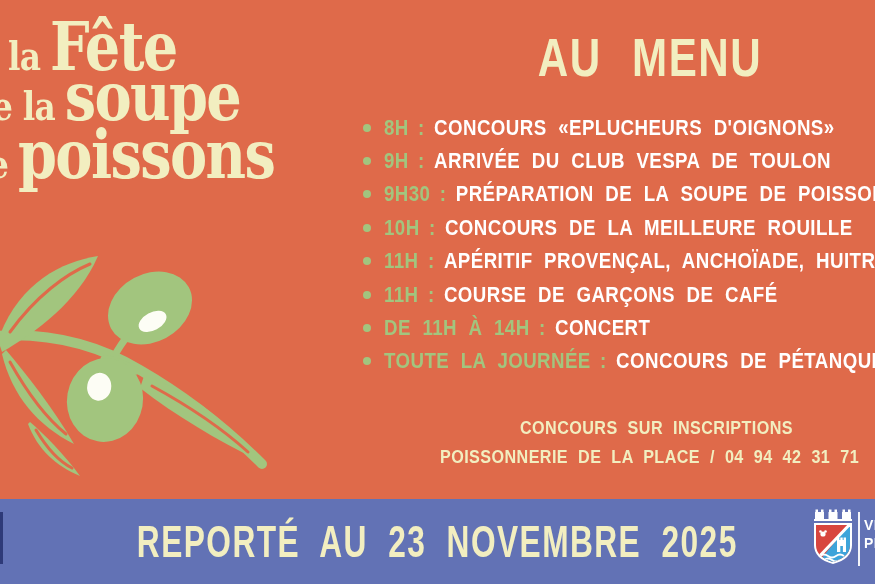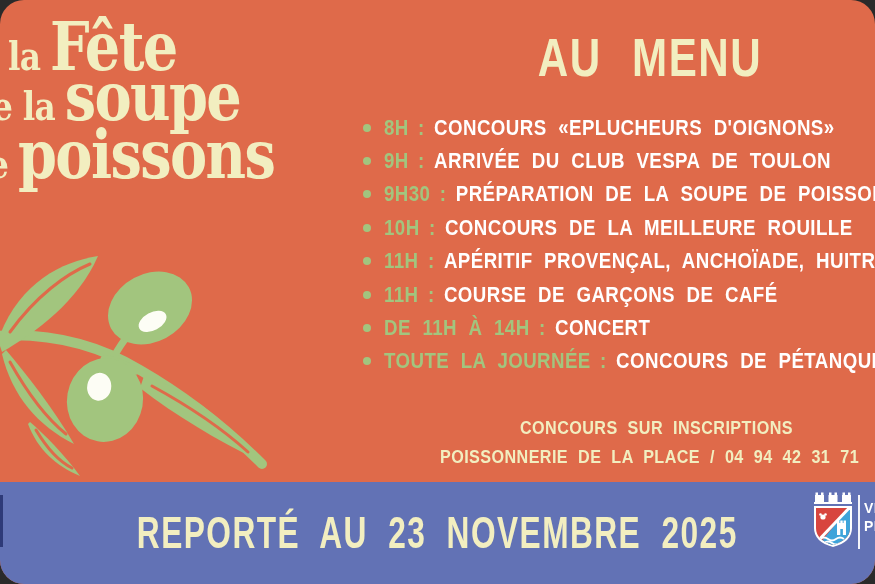--- a/index.html
+++ b/index.html
@@ -1,20 +1,19 @@
 <!DOCTYPE html>
 <html><head>
 <meta charset="utf-8">
 <style>
   html,body { margin:0; padding:0; background:#2a2a2a; }
   .poster {
     position:relative; width:875px; height:584px; overflow:hidden;
     background:#df6a4a;
     font-family:"Liberation Sans", sans-serif;
-    border-radius:24px;
   }
 
   
   .title-line {
     position:absolute; display:flex; align-items:baseline;
     color:#f2eec0; font-family:"DejaVu Serif", serif; font-weight:bold;
     white-space:nowrap; line-height:1;
     transform:scaleX(0.82); transform-origin:0 0;
   }
   .title-line .small { font-size:40px; margin-right:12px; letter-spacing:-1px; }
@@ -53,21 +52,21 @@
   .reg {
     position:absolute; color:#f2eec0; font-size:19px; font-weight:bold;
     letter-spacing:0.5px; word-spacing:6px; white-space:nowrap;
     transform:scaleX(0.85); transform-origin:0 50%;
   }
   .reg1 { left:520px; top:417px; }
   .reg2 { left:440px; top:446px; }
 
   
   .banner {
-    position:absolute; left:0; right:0; bottom:0; height:102px;
+    position:absolute; left:0; right:0; bottom:0; height:85px;
     background:#6272b5;
   }
   .banner-text {
     position:absolute; inset:0; display:flex; align-items:center; justify-content:center;
     color:#f2eec0; font-size:44px; font-weight:bold; letter-spacing:2px;
     word-spacing:14px; white-space:nowrap;
   }
   .banner-text .scale { display:inline-block; transform:scaleX(0.72); transform-origin:50% 50%; }
   .edge-sliver { position:absolute; left:0; top:13px; width:3px; height:52px; background:#2e3a78; }
   .crest { position:absolute; left:810px; top:9px; }

